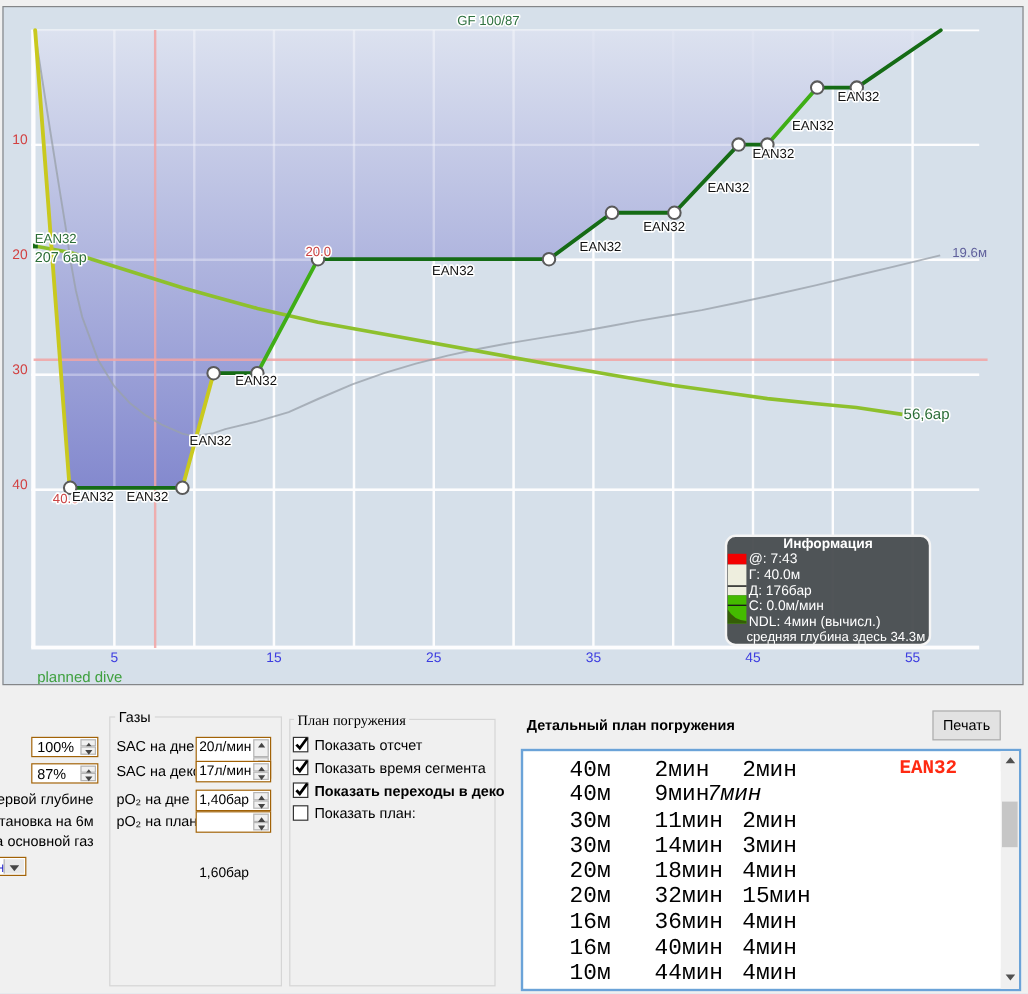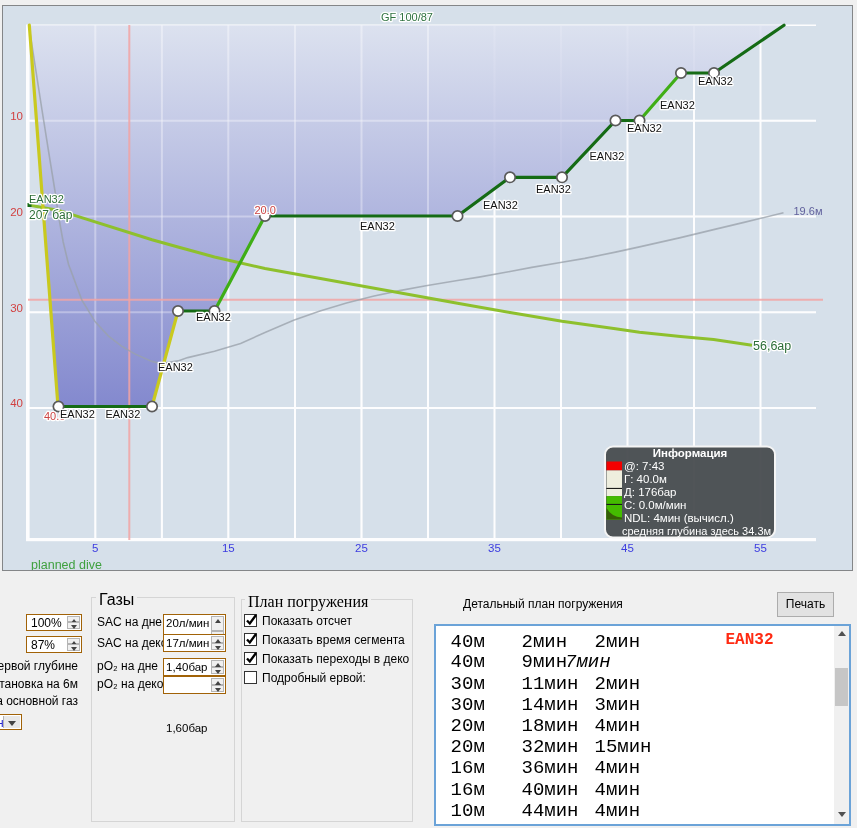--- a/index.html
+++ b/index.html
@@ -4,23 +4,23 @@
 html,body{margin:0;padding:0;}
 body{width:857px;height:828px;background:#f0f0f0;font-family:"Liberation Sans",sans-serif;position:relative;overflow:hidden;}
 #chart{position:absolute;left:2px;top:5px;width:849px;height:564px;background:#d6e0ea;border:1px solid #848688;}
 .lbl{position:absolute;font-size:12px;color:#000;white-space:nowrap;}
 .field{position:absolute;background:#fff;border:1px solid #a16207;font-size:12px;box-sizing:border-box;}
 .spinbtns{position:absolute;right:1px;top:1px;bottom:1px;width:13px;}
 .sb{position:absolute;left:0;width:13px;height:50%;background:#f0f0f0;border:1px solid #b5b5b5;box-sizing:border-box;}
 .tri-u{position:absolute;left:3px;top:2px;width:0;height:0;border-left:3px solid transparent;border-right:3px solid transparent;border-bottom:4px solid #444;}
 .tri-d{position:absolute;left:3px;top:2px;width:0;height:0;border-left:3px solid transparent;border-right:3px solid transparent;border-top:4px solid #444;}
 .grp{position:absolute;border:1px solid #d5d5d5;box-sizing:border-box;}
-.grplbl{position:absolute;font-size:16px;background:#f0f0f0;padding:0 3px;white-space:nowrap;}
+.grplbl{position:absolute;font-size:12px;background:#f0f0f0;padding:0 3px;white-space:nowrap;}
 .cb{position:absolute;width:13px;height:13px;background:#fff;border:1px solid #333;box-sizing:border-box;}
-.row{position:absolute;font-family:"Liberation Mono",monospace;font-size:19px;color:#000;white-space:pre;}
+.row{position:absolute;font-family:"Liberation Mono",monospace;font-size:19px;color:#000;white-space:pre;margin-left:24px;}
 </style></head>
 <body>
 <div id="chart">
 <svg width="849" height="564" viewBox="3 6 849 564" xmlns="http://www.w3.org/2000/svg">
 
   <g stroke="#fdfdfe" stroke-width="2">
     <line x1="95.3" y1="25" x2="95.3" y2="540"></line>
     <line x1="161.9" y1="25" x2="161.9" y2="540"></line>
     <line x1="228.3" y1="25" x2="228.3" y2="540"></line>
     <line x1="295" y1="25" x2="295" y2="540"></line>
@@ -184,21 +184,21 @@
   <div style="position:absolute;right:1px;top:1px;bottom:1px;width:16px;background:#e8e8e8;border-left:1px solid #b5b5b5;">
       <div class="tri-d" style="left:4px;top:5px;border-left-width:4px;border-right-width:4px;border-top-width:5px;"></div>
     </div>
 </div>
 
 <div class="grp" style="left:91px;top:597px;width:144px;height:225px;"></div>
 <div class="grplbl" style="left:96px;top:591px;">Газы</div>
 <div class="lbl" style="left:97px;top:615px;">SAC на дне</div>
 <div class="lbl" style="left:97px;top:636px;">SAC на деко</div>
 <div class="lbl" style="left:97px;top:659px;">pO₂ на дне</div>
-<div class="lbl" style="left:97px;top:677px;">pO₂ на деко</div>
+<div class="lbl" style="left:97px;top:677px;">pO₂ на план</div>
 <div class="field" style="left:163px;top:613.5px;width:63px;height:35px;">
     <div style="position:absolute;left:2px;top:2px;font-size:11.5px;">20л/мин</div>
     <div class="spinbtns">
       <div class="sb" style="top:0;">
         <div class="tri-u"></div>
       </div>
       <div class="sb" style="bottom:0;top:auto;">
         <div class="tri-d"></div>
       </div>
     </div>
@@ -250,24 +250,24 @@
     </svg>
   </div>
 <div class="cb" style="left:244px;top:652px;">
     <svg width="13" height="12" style="position:absolute;left:0px;top:-1px;overflow:visible;">
       <path d="M2,6.5 L4.8,9.5 L11,1" fill="none" stroke="#000" stroke-width="2.3"></path>
     </svg>
   </div>
 <div class="cb" style="left:244px;top:671px;"></div>
 <div class="lbl" style="left:262px;top:614px;">Показать отсчет</div>
 <div class="lbl" style="left:262px;top:632.8px;">Показать время сегмента</div>
-<div class="lbl" style="left:262px;top:652px;">Показать переходы в деко</div>
-<div class="lbl" style="left:262px;top:671px;">Подробный ервой:</div>
-
-<div class="lbl" style="left:463px;top:597px;font-weight:normal;">Детальный план погружения</div>
+<div class="lbl" style="left:262px;top:652px;font-weight:bold;">Показать переходы в деко</div>
+<div class="lbl" style="left:262px;top:671px;">Показать план:</div>
+
+<div class="lbl" style="left:439px;top:597px;font-weight:bold;">Детальный план погружения</div>
 <div style="position:absolute;left:777px;top:592px;width:57px;height:25px;background:#e2e2e2;border:1px solid #acacac;box-sizing:border-box;font-size:12px;text-align:center;line-height:22px;">Печать</div>
 <div style="position:absolute;left:434px;top:624px;width:417px;height:202px;background:#fff;border:2px solid #6ba3d8;box-sizing:border-box;"></div>
 <div class="row" style="left:450.6px;top:630.5px;">40м</div>
 <div class="row" style="left:521.5px;top:630.5px;">2мин</div>
 <div class="row" style="left:594.5px;top:630.5px;">2мин</div>
 <div class="row" style="left:725.5px;top:630.5px;font-size:16px;font-weight:bold;color:#ff2a12;">EAN32</div>
 <div class="row" style="left:450.6px;top:651.2px;">40м</div>
 <div class="row" style="left:521.5px;top:651.2px;">9мин</div>
 <div class="row" style="left:565px;top:651.2px;font-style:italic;">7мин</div>
 <div class="row" style="left:450.6px;top:672.6px;">30м</div>

